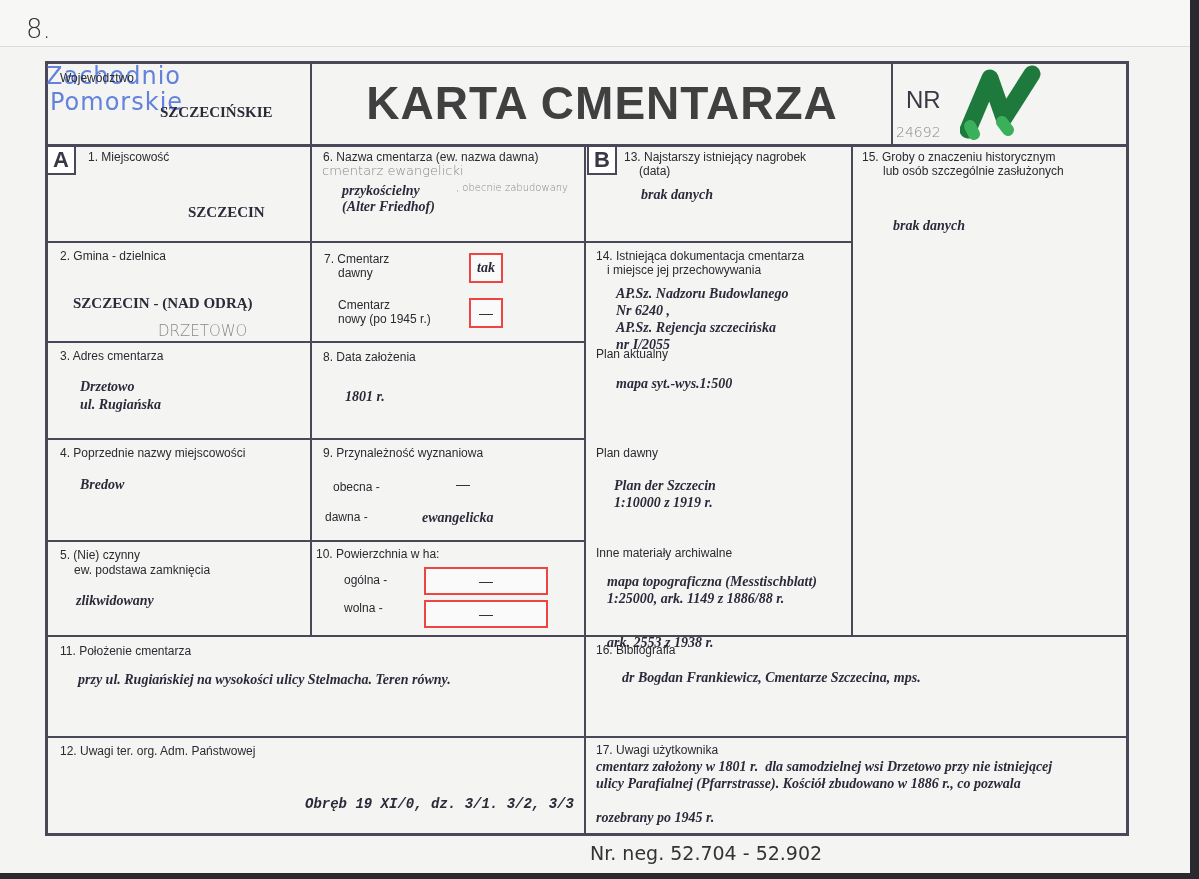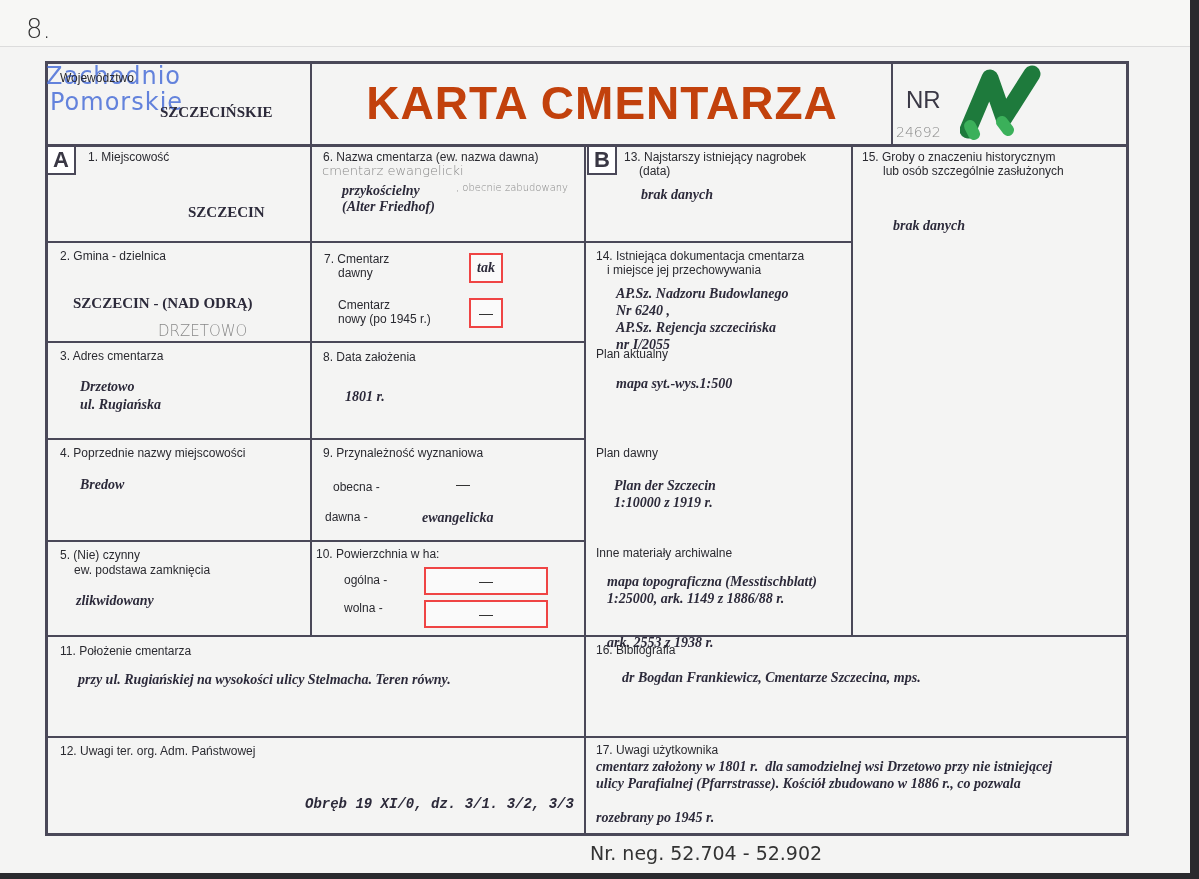--- a/index.html
+++ b/index.html
@@ -8,21 +8,21 @@
   .topstrip{position:absolute;left:0;top:0;width:1190px;height:46px;background:#f7f7f5;border-bottom:1px solid #dcdcdc;}
   .page-num{position:absolute;left:26px;top:14px;font-size:26px;color:#333;font-family:"DejaVu Sans",sans-serif;font-weight:300;}
   .abs{position:absolute;}
   .line{position:absolute;background:#4a4858;}
   .lbl{position:absolute;font-size:12px;color:#2a2a30;line-height:14px;white-space:pre;}
   .val{position:absolute;font-family:"Liberation Serif",serif;font-style:italic;font-weight:bold;font-size:14px;color:#2c2a3a;line-height:17px;white-space:pre;}
   .valn{position:absolute;font-family:"Liberation Serif",serif;font-weight:bold;font-size:15px;color:#2c2a3a;white-space:pre;}
   .hand{position:absolute;font-family:"DejaVu Sans",sans-serif;font-weight:200;color:#888;white-space:pre;}
   .boxletter{position:absolute;width:26px;height:26px;border:2px solid #4a4858;background:#fff;font-weight:bold;font-size:22px;line-height:26px;text-align:center;color:#3a3845;}
   .smallbox{position:absolute;border:2px solid #ef4444;background:#fafafa;text-align:center;}
-  .title{position:absolute;left:312px;top:62px;width:580px;height:82px;font-family:"Liberation Sans",sans-serif;font-weight:bold;font-size:46px;color:#c2410c;text-align:center;line-height:82px;letter-spacing:1px;}
+  .title{position:absolute;left:312px;top:62px;width:580px;height:82px;font-family:"Liberation Sans",sans-serif;font-weight:bold;font-size:46px;color:#404040;text-align:center;line-height:82px;letter-spacing:1px;}
   .stamp{position:absolute;font-family:"DejaVu Sans",sans-serif;color:#4a6fd8;font-size:24px;line-height:24px;opacity:0.85;letter-spacing:1px;}
 </style>
 </head>
 <body>
 
 <div class="paper">
   <div class="topstrip"></div>
   <div class="page-num">8.</div>
 
   <div class="line" style="left:45px;top:61px;width:1084px;height:3px;"></div>

